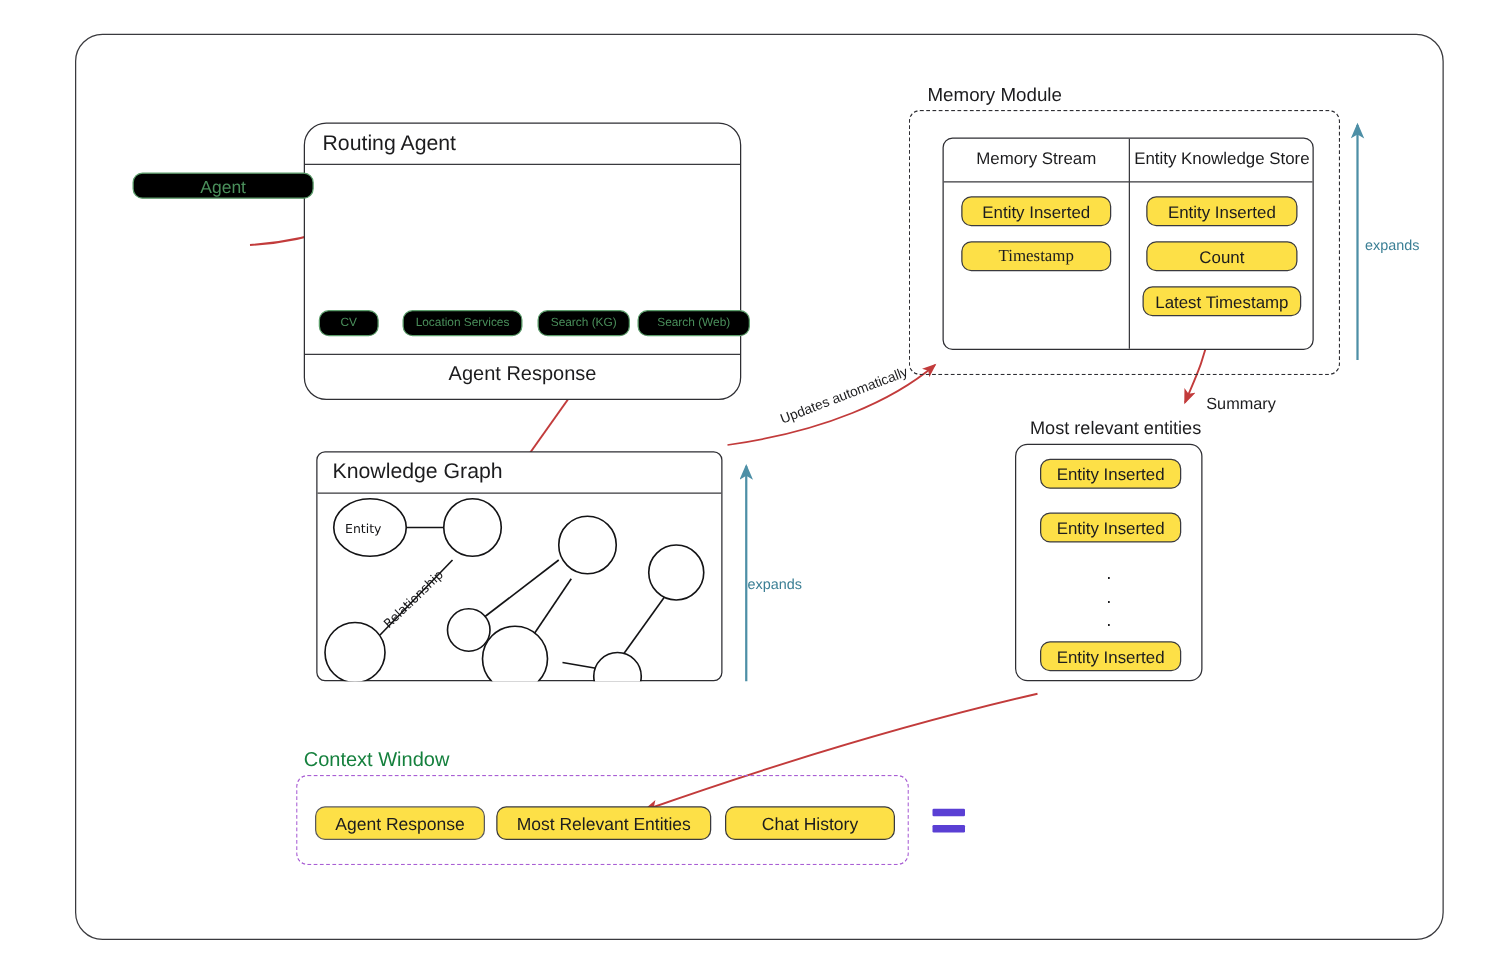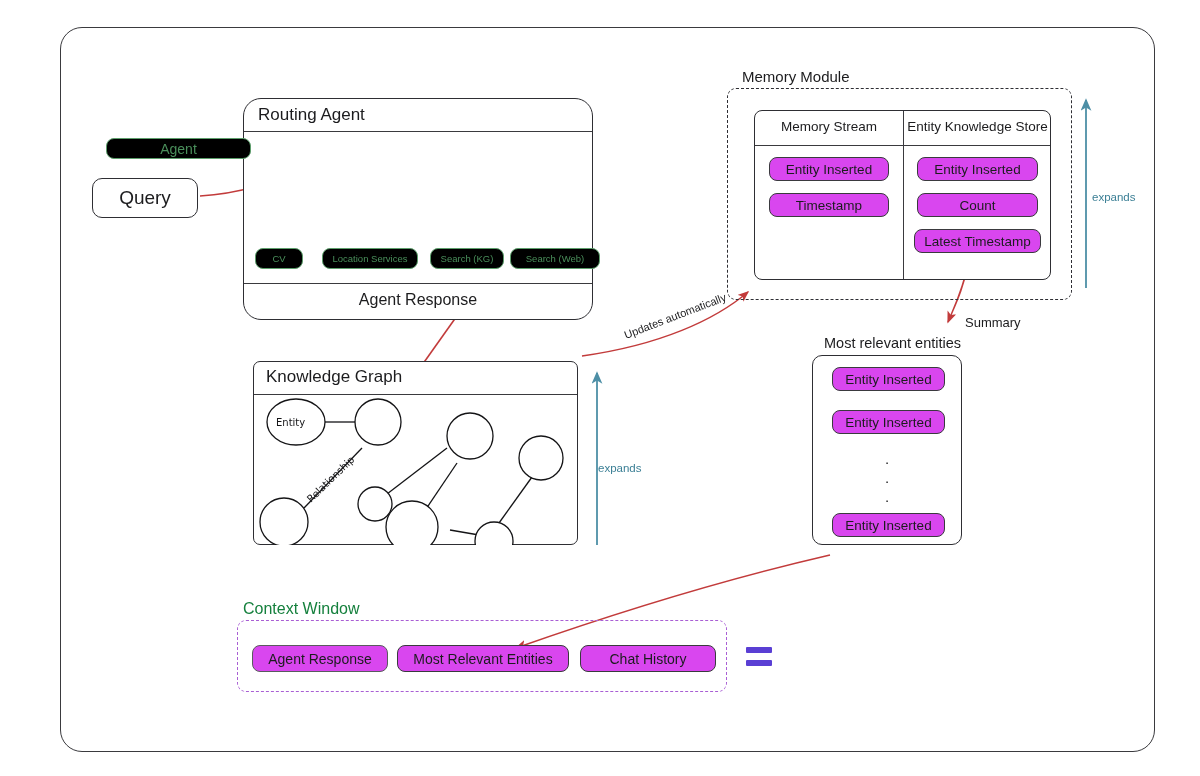--- a/index.html
+++ b/index.html
@@ -37,21 +37,21 @@
     background: #fff;
     display: flex;
     align-items: center;
     justify-content: center;
     color: #1c1c1e;
   }
   .pill {
     box-sizing: border-box;
     border: 1.5px solid #3a3a3e;
     border-radius: 8px;
-    background: #d946ef;
+    background: #fde047;
     display: flex;
     align-items: center;
     justify-content: center;
     font-size: 13.5px;
     color: #1c1c1e;
   }
 
   
   #query-box {
     left: 92px; top: 178px;
@@ -175,21 +175,21 @@
     position: absolute;
     top: 8px;
     text-align: center;
     font-size: 13.5px;
     color: #1c1c1e;
   }
   #mem-head-stream { left: 0; width: 148px; }
   #mem-head-store  { left: 148px; width: 149px; }
   .mem-item { position: absolute; height: 24px; }
   #mem-stream-0 { left: 14px; top: 46px; width: 120px; }
-  #mem-stream-1 { left: 14px; top: 82px; width: 120px; }
+  #mem-stream-1 { left: 14px; top: 82px; width: 120px; font-family: Liberation Serif, serif; }
   #mem-store-0  { left: 162px; top: 46px; width: 121px; }
   #mem-store-1  { left: 162px; top: 82px; width: 121px; }
   #mem-store-2  { left: 159px; top: 118px; width: 127px; }
 
   
   #mre-title {
     left: 824px; top: 335px;
     font-size: 14.5px;
     color: #1c1c1e;
   }
@@ -318,23 +318,20 @@
 
     <path d="M968,264 C963,290 955,305 948,322" fill="none" stroke="#c23b3b" stroke-width="1.5" marker-end="url(#arrow-red)"></path>
 
     <path d="M830,555 C700,585 590,622 516,648" fill="none" stroke="#c23b3b" stroke-width="1.5" marker-end="url(#arrow-red)"></path>
 
     <path d="M597,545 L597,373" fill="none" stroke="#4d8fa6" stroke-width="1.8" marker-end="url(#arrow-teal)"></path>
 
     <path d="M1086,288 L1086,100" fill="none" stroke="#4d8fa6" stroke-width="1.8" marker-end="url(#arrow-teal)"></path>
   </svg>
 
-  <div class="abs box" id="query-box">
-    <span>Query</span>
-  </div>
 
   <div class="abs box" id="routing-agent-panel">
     <div id="routing-agent-title">Routing Agent</div>
     <div id="routing-agent-divider-top"></div>
     <div id="routing-agent-divider-bottom"></div>
     <div id="agent-response-label">Agent Response</div>
   </div>
   <div class="abs green-pill" id="agent-node">
     <span>Agent</span>
   </div>

